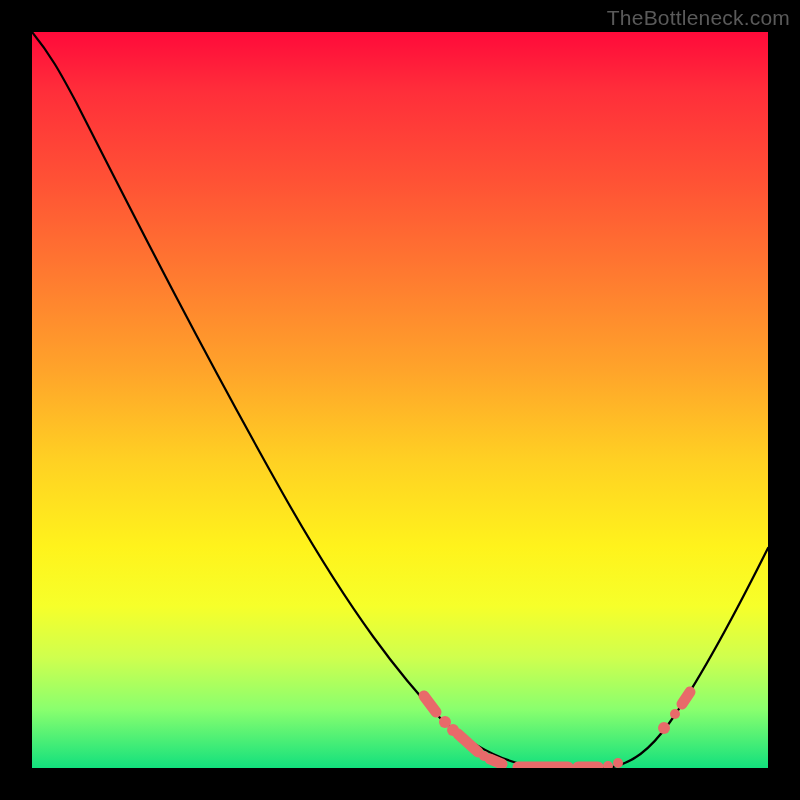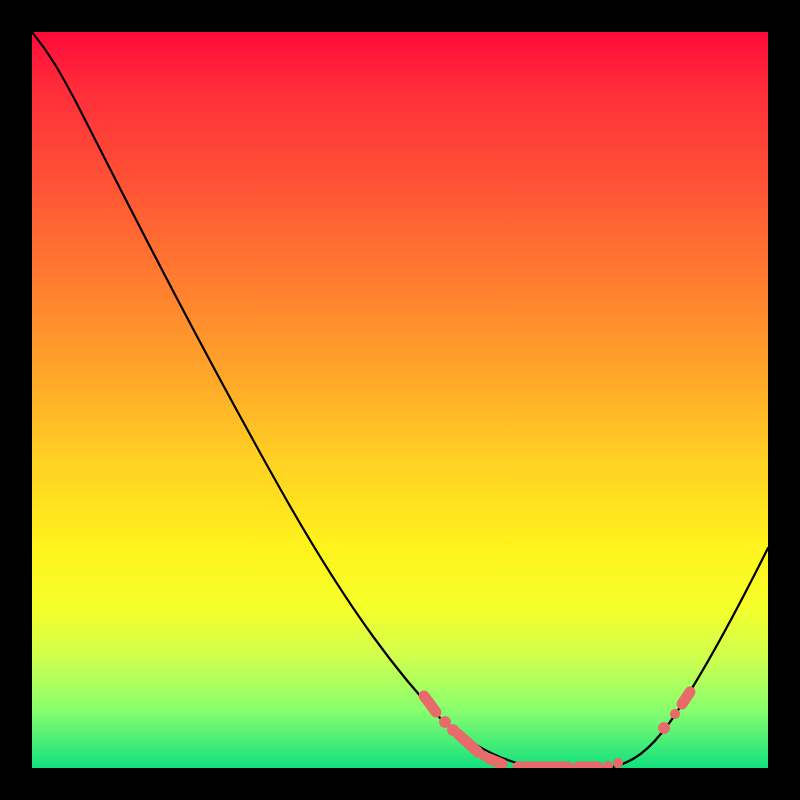--- a/index.html
+++ b/index.html
@@ -64,20 +64,21 @@
     fill: #e86a6a;
     stroke: #e86a6a;
     stroke-width: 11;
     stroke-linecap: round;
   }
 </style>
 </head>
 <body>
 
 <div class="stage">
+  <div class="watermark">TheBottleneck.com</div>
 
   <div class="plot-area">
     <div class="gradient-bg"></div>
 
     <svg class="curve-svg" viewBox="0 0 736 736" preserveAspectRatio="none">
 
       <path class="curve-path" d="M 0 0
                C 18 22, 28 40, 44 70
                C 90 160, 160 300, 250 460
                C 320 584, 370 646, 410 688

